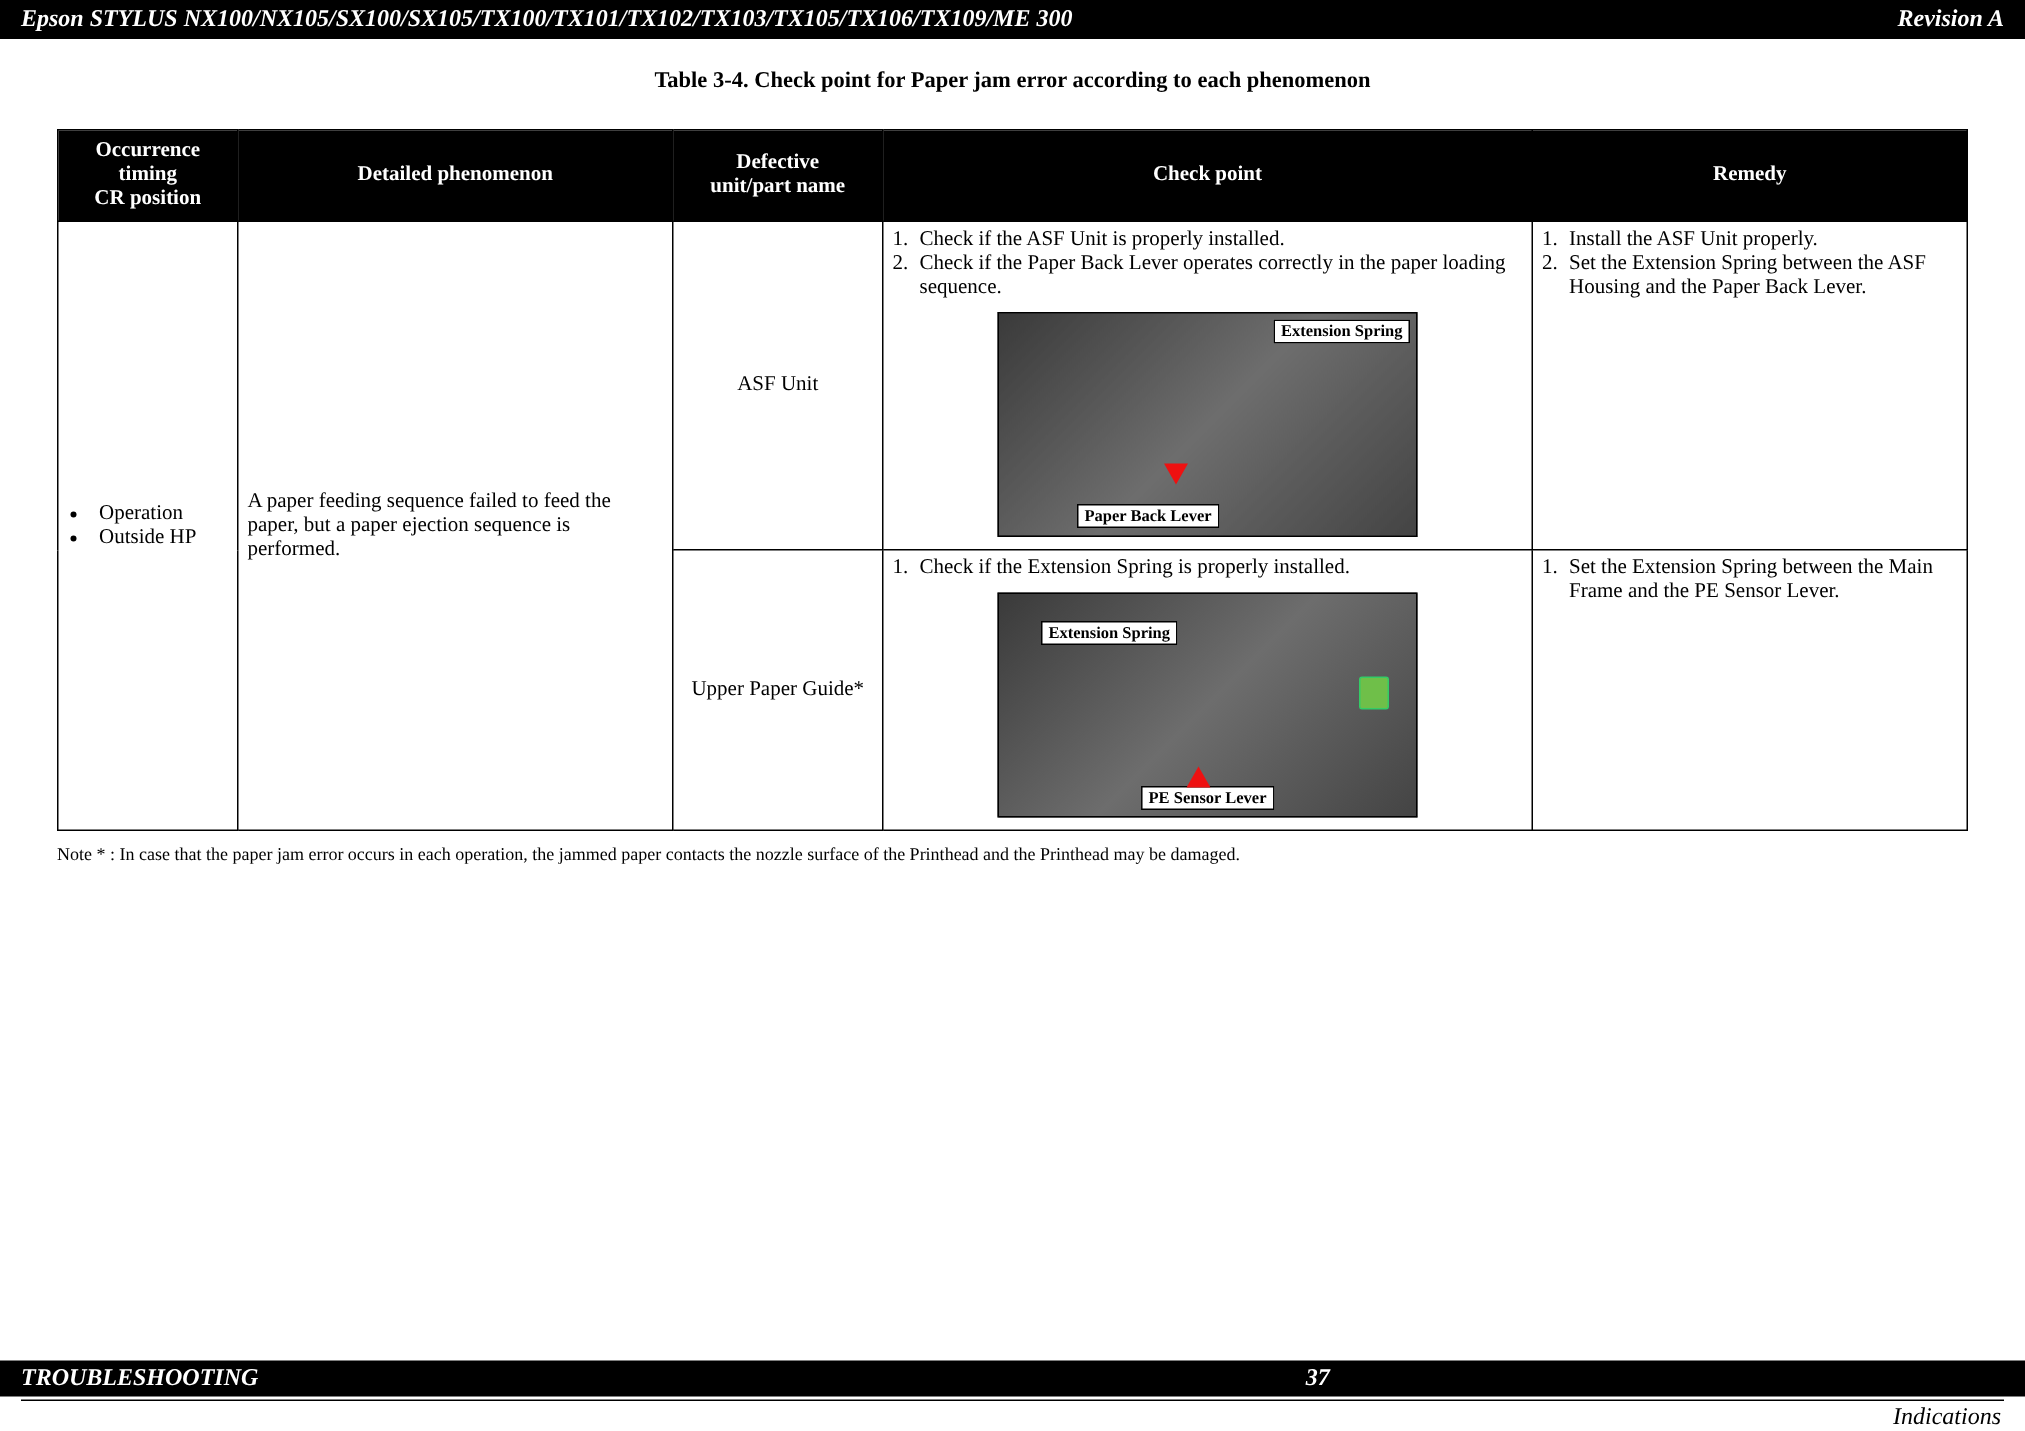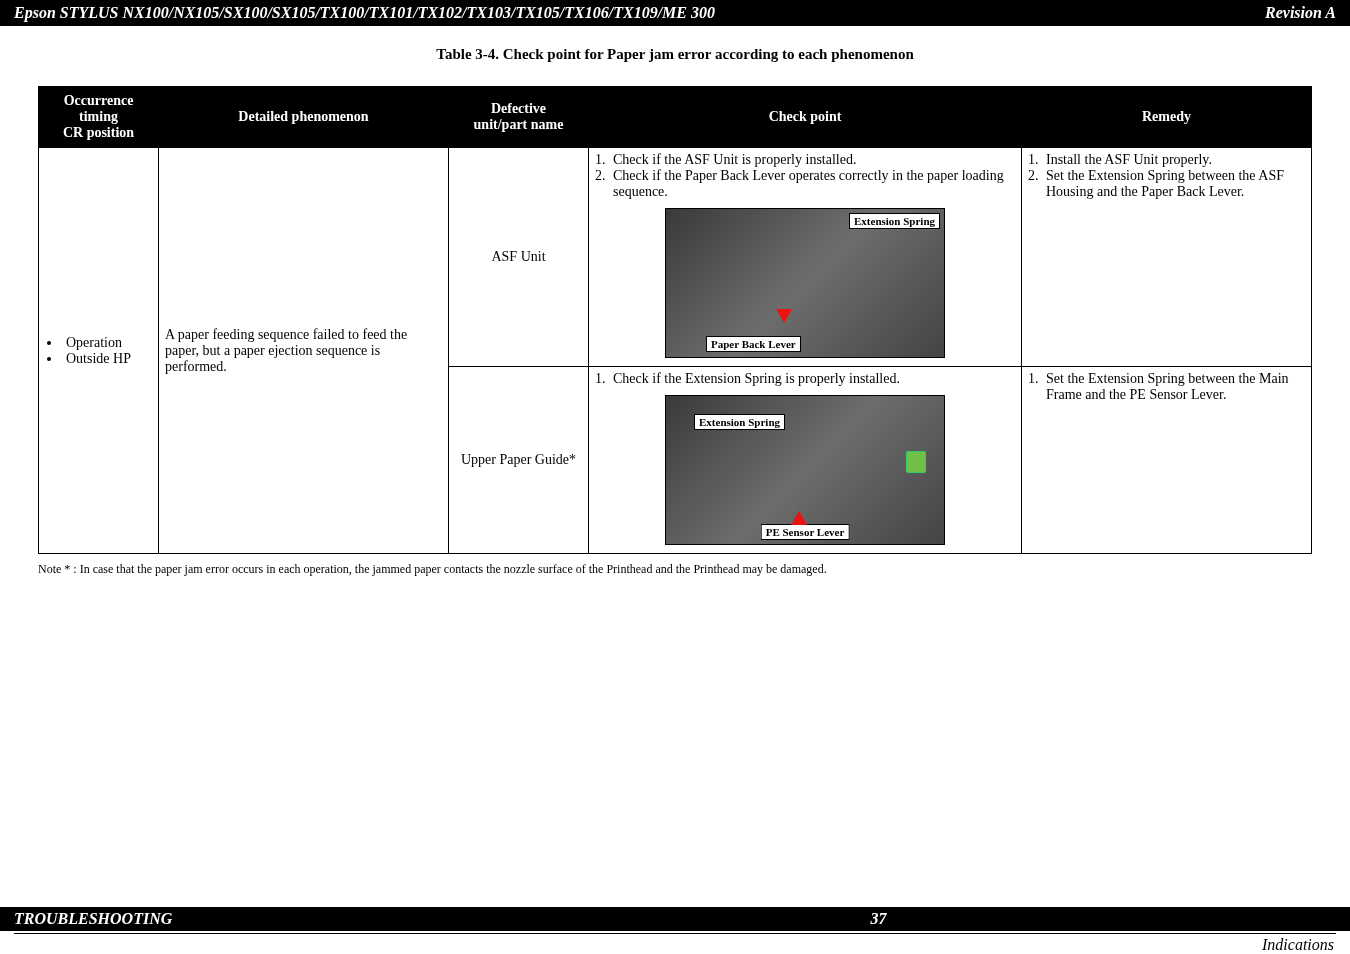--- a/index.html
+++ b/index.html
@@ -15,21 +15,21 @@
   .col-det { width: 290px; }
   .col-unit { width: 140px; }
   .col-check { width: auto; }
   .col-remedy { width: 290px; }
   .vcenter { vertical-align: middle !important; }
   .bullets { list-style: disc inside; padding-left: 2px; }
   .img-block { display: flex; justify-content: center; margin: 8px 0 4px 0; }
   .img-placeholder { position: relative; width: 280px; height: 150px; background: linear-gradient(135deg,#3a3a3a,#6d6d6d,#444); border: 1px solid #000; }
   .callout { position: absolute; background: #fff; border: 1px solid #000; font-size: 11px; font-weight: bold; padding: 1px 4px; white-space: nowrap; }
   .callout.top-right { top: 4px; right: 4px; }
-  .callout.bottom-left { bottom: 5px; left: 40px; }
+  .callout.bottom-left { bottom: 5px; left: 52px; }
   .callout.top-left2 { top: 18px; left: 28px; }
   .callout.bottom-center { bottom: 4px; left: 50%; transform: translateX(-50%); margin-top: 47px; }
   .img-placeholder .redtri { position: absolute; width: 0; height: 0; border-left: 8px solid transparent; border-right: 8px solid transparent; border-top: 14px solid #e11; }
   .redtri.r1 { left: 110px; top: 100px; }
   .redtri.r2 { left: 125px; top: 115px; transform: rotate(180deg); }
   .greenbox { position: absolute; right: 18px; top: 55px; width: 20px; height: 22px; background: #6fbf49; border: 1px solid #3c6; border-radius: 2px; }
   .note-line { font-size: 12px; margin-top: 8px; }
   .spacer { flex: 1 1 auto; }
   .footer { margin-top: auto; }
   .footer-bar { background: #000; color: #fff; display: flex; align-items: center; padding: 3px 14px; font-style: italic; font-weight: bold; font-size: 16px; position: relative; }

